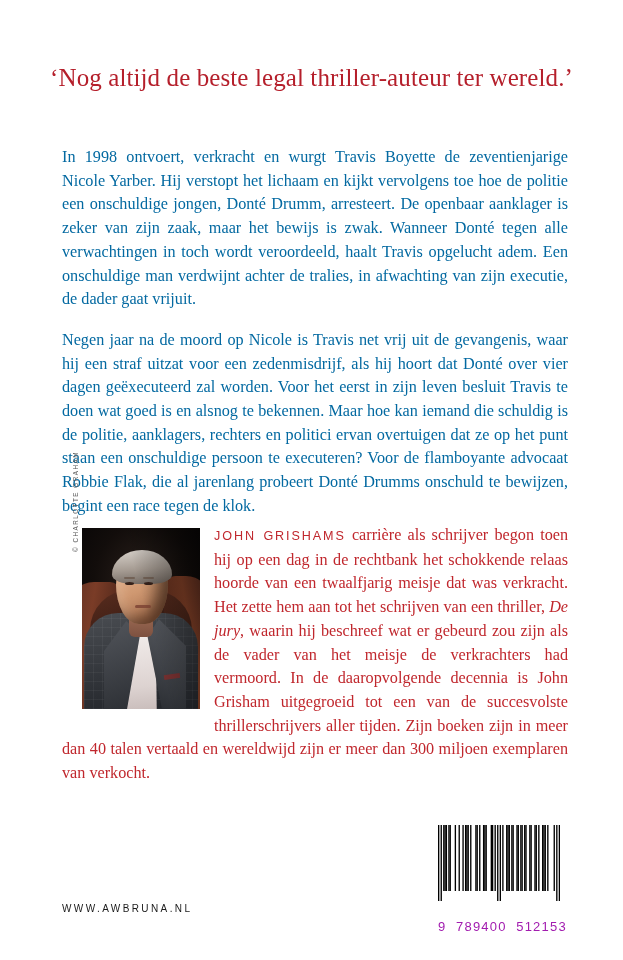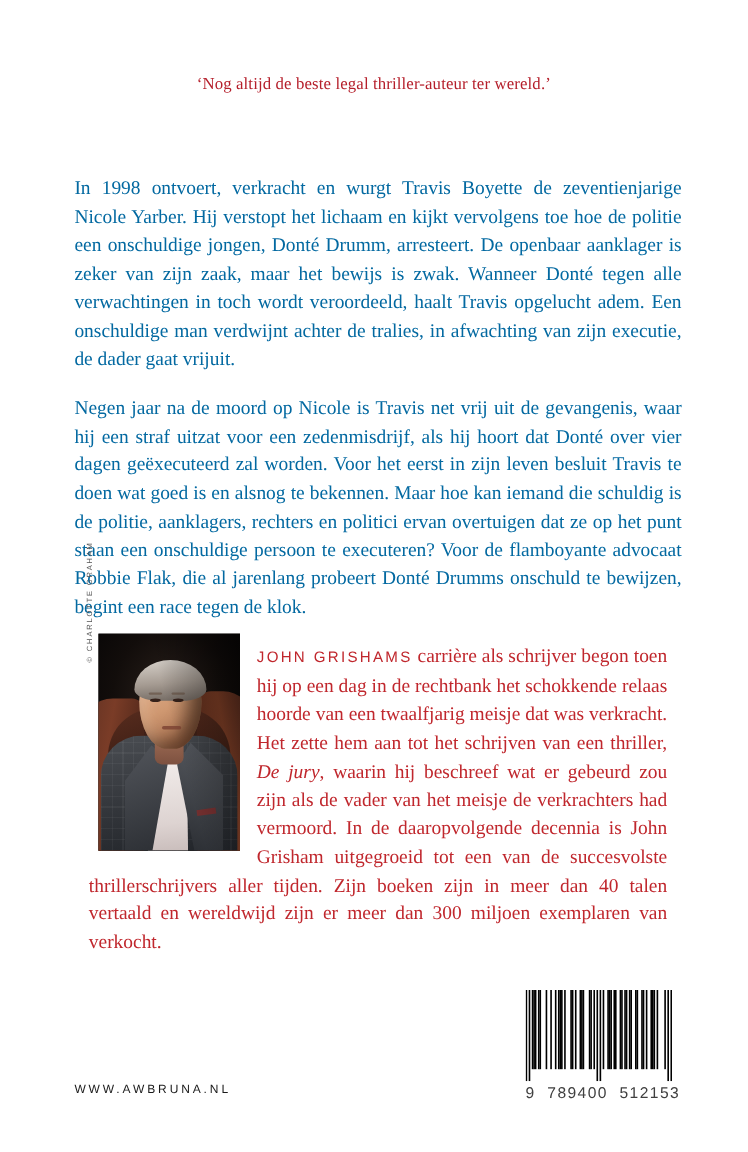--- a/index.html
+++ b/index.html
@@ -29,21 +29,21 @@
     position: absolute;
     left: 0;
     right: 0;
     top: 62px;
     text-align: center;
     padding: 0 40px;
     box-sizing: border-box;
   }
   .quote-text {
     font-family: "Liberation Serif", "DejaVu Serif", serif;
-    font-size: 14px;
+    font-size: 25px;
     line-height: 1.25;
     color: #b51f2b;
     letter-spacing: 0.1px;
     white-space: nowrap;
   }
   .quote-source {
     margin-top: 6px;
     font-family: "Liberation Sans", "DejaVu Sans", sans-serif;
     font-size: 11.5px;
     letter-spacing: 2.6px;
@@ -224,21 +224,21 @@
     transform-origin: 0 0;
     font-family: "Liberation Sans", "DejaVu Sans", sans-serif;
     font-size: 6.3px;
     letter-spacing: 1.5px;
     color: #555;
     white-space: nowrap;
     margin-left: 10px;
   }
 
   .bio-text p {
-    margin: 12px;
+    margin: 0;
     font-size: 16.2px;
     line-height: 23.7px;
     text-align: justify;
     text-justify: inter-word;
     color: #c0272d;
     hyphens: none;
   }
   .bio-lead {
     font-family: "Liberation Sans", "DejaVu Sans", sans-serif;
     font-size: 12.6px;
@@ -269,25 +269,25 @@
     background: #ffffff;
     padding: 4px 4px 2px 4px;
     box-sizing: border-box;
   }
   .barcode-bars {
     height: 76px;
     width: 122px;
     display: block;
   }
   .barcode-digits {
-    margin-top: 2px;
+    margin-top: 18px;
     font-family: "Liberation Sans", "DejaVu Sans", sans-serif;
     font-size: 13px;
     letter-spacing: 1.2px;
-    color: #404040;
+    color: #a21caf;
     text-align: center;
     white-space: pre;
   }
 </style>
 </head>
 <body>
 
 <div class="cover">
 
   <div class="quote-block">

